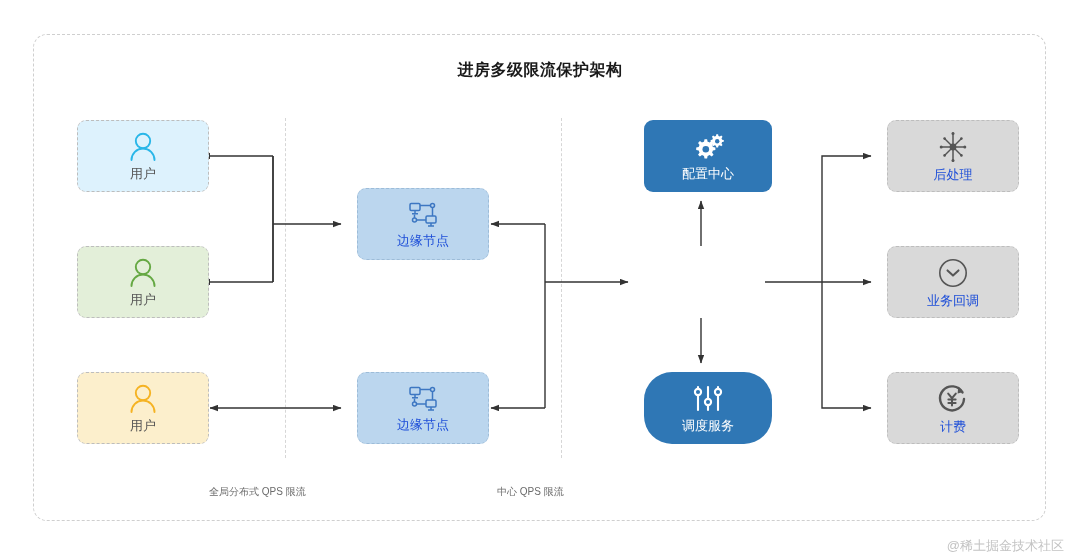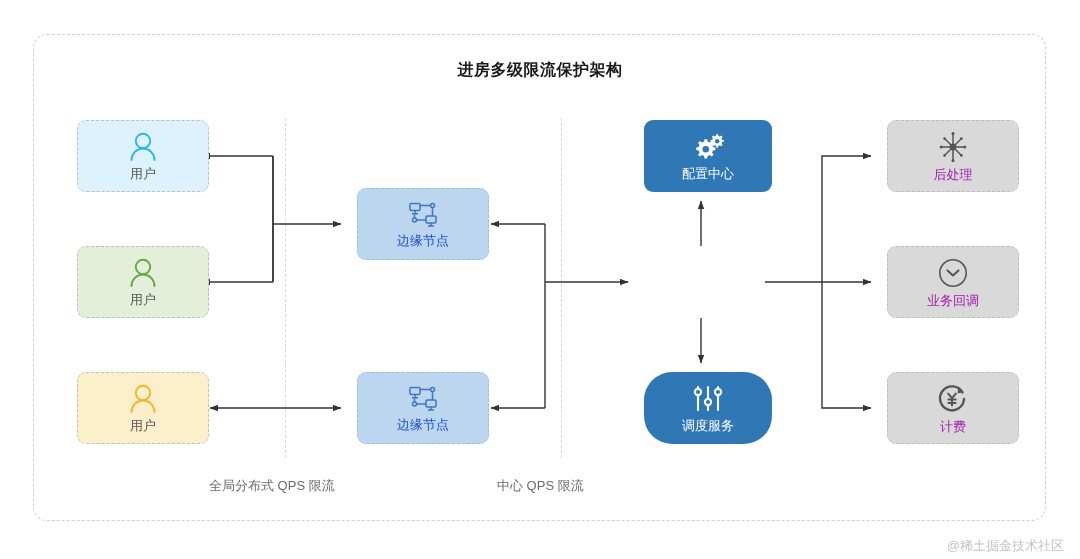--- a/index.html
+++ b/index.html
@@ -89,30 +89,31 @@
   }
   .node.center-dark .label { color: #ffffff; }
   .c2 { left: 637px; top: 246px; }
 
   
   .node.gray {
     width: 132px; height: 72px;
     background: #d9d9d9;
     border: 1.5px dashed #bdbdbd;
   }
-  .node.gray .label { color: #a21caf; }
+  .node.gray .label { color: #1d4ed8; }
   .g1 { left: 880px; top: 120px; }
   .g2 { left: 880px; top: 246px; }
   .g3 { left: 880px; top: 372px; }
 
   .zone-label {
     position: absolute;
-    font-size: 13px;
+    font-size: 10px;
     color: #6b6b6b;
     white-space: nowrap;
+    margin-top: 8px;
   }
   .zl1 { left: 209px; top: 477px; }
   .zl2 { left: 497px; top: 477px; }
 
   .watermark {
     position: absolute;
     right: 16px; bottom: 4px;
     font-size: 13px;
     color: #c3c3c3;
   }

